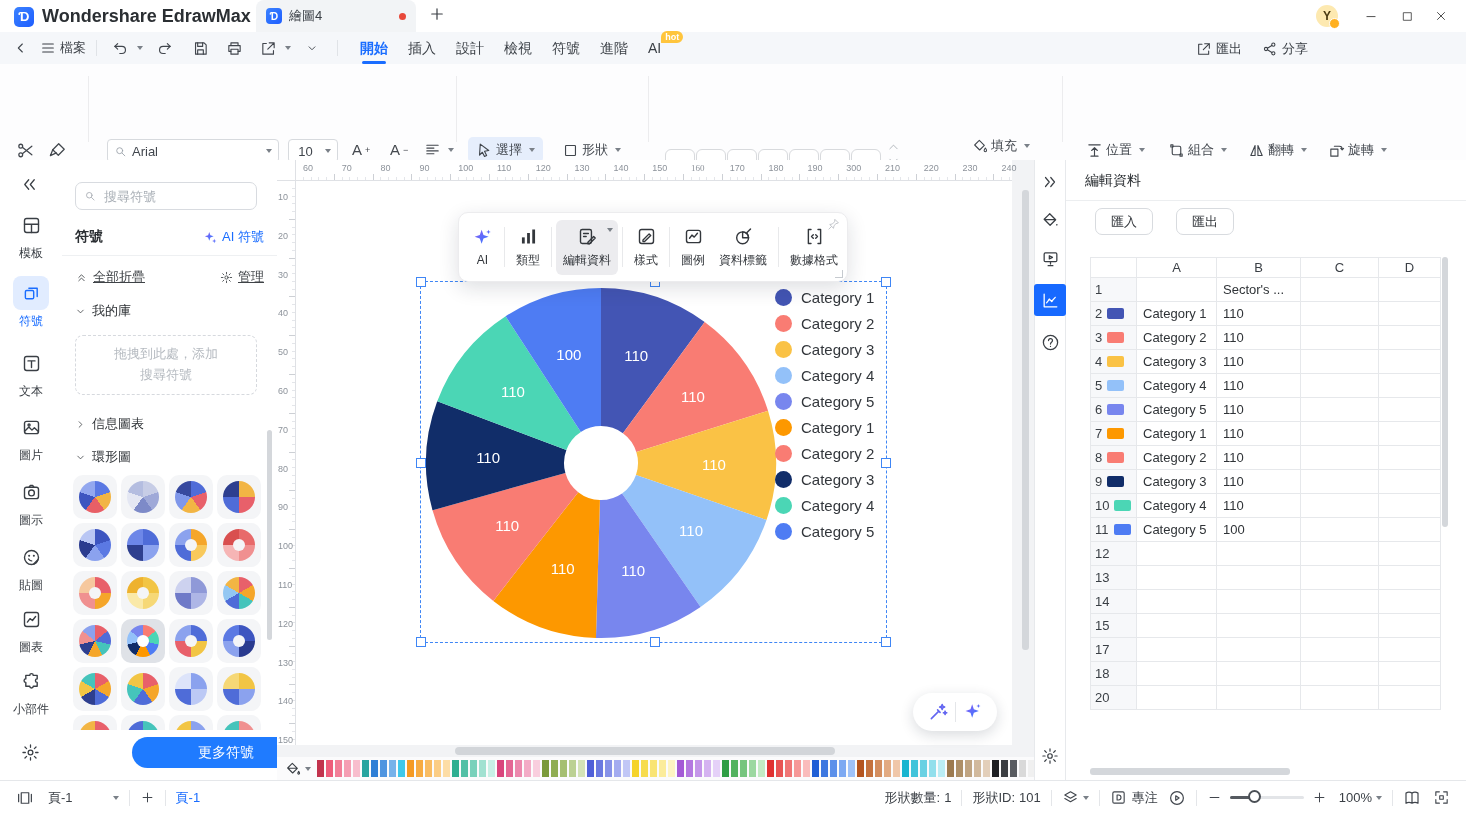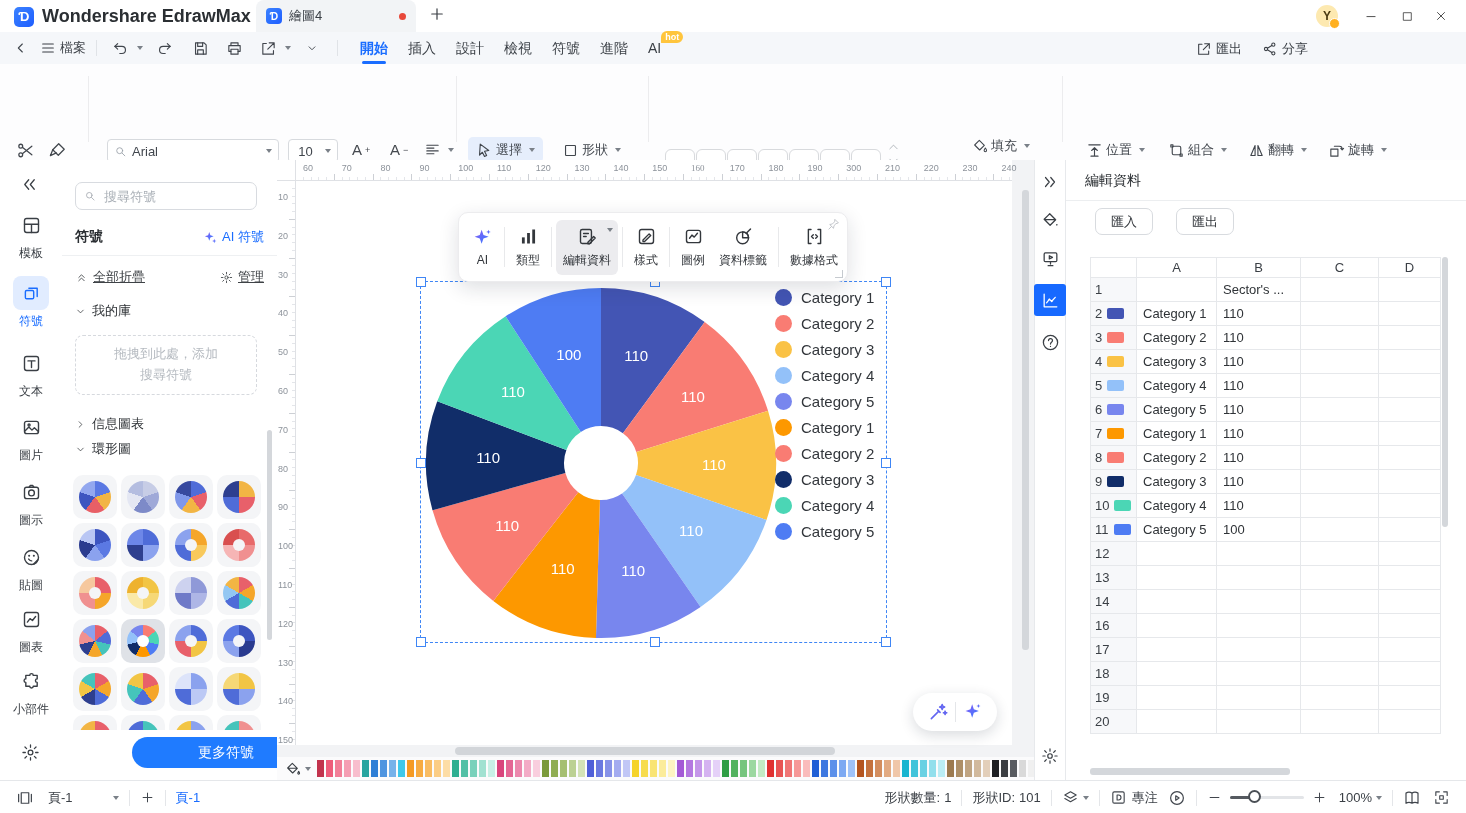--- a/index.html
+++ b/index.html
@@ -628,21 +628,21 @@
     </div>
     <div class="dropzone">
       <div><span>拖拽到此處，添加</span><br><span>搜尋符號</span></div>
     </div>
     <div class="sym-row" style="top:255px;gap:6px;color:#2f3337;">
       <svg class="ic" width="11" height="11" viewBox="0 0 24 24">
           <path d="M9 6l6 6-6 6"></path>
         </svg>
       <span>信息圖表</span>
     </div>
-    <div class="sym-row" style="top:280px;gap:6px;color:#2f3337;">
+    <div class="sym-row" style="top:288px;gap:6px;color:#2f3337;">
       <svg class="ic" width="11" height="11" viewBox="0 0 24 24">
           <path d="M6 9l6 6 6-6"></path>
         </svg>
       <span>環形圖</span>
     </div>
     <div class="abs" id="thumb-grid" style="left:0;top:310px;width:215px;height:260px;overflow:hidden;">
         <div class="thumb" style="left: 11px; top: 5px;">
           <div class="pie" style="background: conic-gradient(rgb(91, 121, 227) 0deg, rgb(91, 121, 227) 72deg, rgb(242, 181, 68) 72deg, rgb(242, 181, 68) 144deg, rgb(232, 95, 102) 144deg, rgb(232, 95, 102) 216deg, rgb(61, 85, 192) 216deg, rgb(61, 85, 192) 288deg, rgb(147, 168, 239) 288deg, rgb(147, 168, 239) 360deg);"></div>
         </div>
         <div class="thumb" style="left: 59px; top: 5px;">
@@ -1193,42 +1193,35 @@
             <td></td>
           </tr>
           <tr>
             <td class="rowhead">14</td>
             <td></td>
             <td></td>
             <td></td>
             <td></td>
           </tr>
           <tr>
-            <td class="rowhead">16</td>
+            <td class="rowhead">15</td>
             <td></td>
             <td></td>
             <td></td>
             <td></td>
           </tr>
           <tr>
             <td class="rowhead">17</td>
             <td></td>
             <td></td>
             <td></td>
             <td></td>
           </tr>
           <tr>
             <td class="rowhead">18</td>
-            <td></td>
-            <td></td>
-            <td></td>
-            <td></td>
-          </tr>
-          <tr>
-            <td class="rowhead">19</td>
             <td></td>
             <td></td>
             <td></td>
             <td></td>
           </tr>
           <tr>
             <td class="rowhead">20</td>
             <td></td>
             <td></td>
             <td></td>

